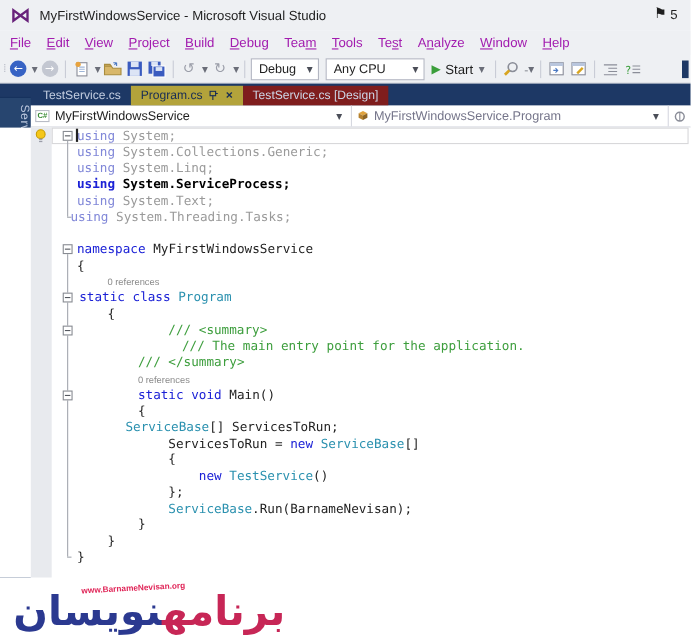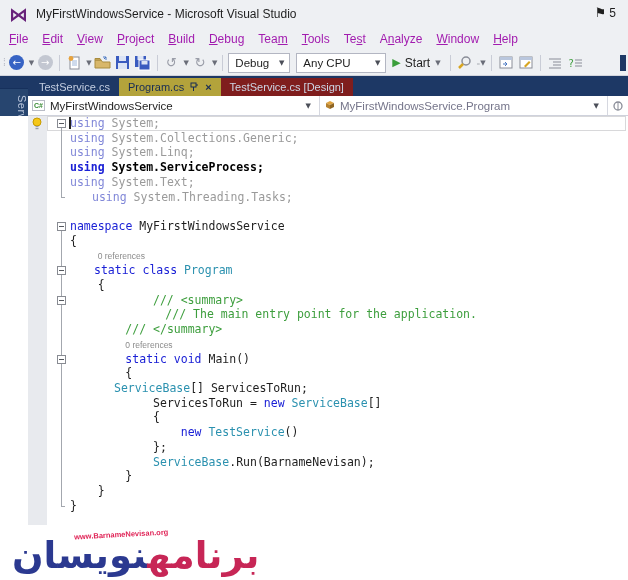--- a/index.html
+++ b/index.html
@@ -267,26 +267,26 @@
       <circle cx="6" cy="5" r="4" fill="#f5c71a" stroke="#c79c00"></circle>
       <rect x="4.5" y="9" width="3" height="1.2" fill="#9a9da8"></rect>
       <rect x="4.5" y="11" width="3" height="1.2" fill="#9a9da8"></rect>
     </svg>
     <div class="code">
         <div class="cline" style="padding-left: 23px;"><span class="seg-kd">using</span><span class="seg-d"> System;</span><span class="caret-bar" style="left: 22px;"></span></div>
         <div class="cline" style="padding-left: 23px;"><span class="seg-kd">using</span><span class="seg-d"> System.Collections.Generic;</span></div>
         <div class="cline" style="padding-left: 23px;"><span class="seg-kd">using</span><span class="seg-d"> System.Linq;</span></div>
         <div class="cline" style="padding-left: 23px;"><span class="seg-kb">using</span><span class="seg-pb"> System.ServiceProcess;</span></div>
         <div class="cline" style="padding-left: 23px;"><span class="seg-kd">using</span><span class="seg-d"> System.Text;</span></div>
-        <div class="cline" style="padding-left: 17px; margin-left: 28px;"><span class="seg-kd">using</span><span class="seg-d"> System.Threading.Tasks;</span></div>
+        <div class="cline" style="padding-left: 17px;"><span class="seg-kd">using</span><span class="seg-d"> System.Threading.Tasks;</span></div>
         <div class="cline" style="padding-left: 23px;"></div>
         <div class="cline" style="padding-left: 23px;"><span class="seg-k">namespace</span><span class="seg-p"> MyFirstWindowsService</span></div>
         <div class="cline" style="padding-left: 23px;"><span class="seg-p">{</span></div>
         <div class="cline lensline" style="padding-left: 50.68px;"><span class="seg-lens">0 references</span></div>
-        <div class="cline" style="padding-left: 47px;"><span class="seg-k">static class</span><span class="seg-t"> Program</span></div>
+        <div class="cline" style="padding-left: 25px;"><span class="seg-k">static class</span><span class="seg-t"> Program</span></div>
         <div class="cline" style="padding-left: 50.68px;"><span class="seg-p">{</span></div>
         <div class="cline" style="padding-left: 106px;"><span class="seg-c">/// &lt;summary&gt;</span></div>
         <div class="cline" style="padding-left: 78.36px; margin-left: 40px;"><span class="seg-c">/// The main entry point for the application.</span></div>
         <div class="cline" style="padding-left: 78.36px;"><span class="seg-c">/// &lt;/summary&gt;</span></div>
         <div class="cline lensline" style="padding-left: 78.36px;"><span class="seg-lens">0 references</span></div>
         <div class="cline" style="padding-left: 78.36px;"><span class="seg-k">static void</span><span class="seg-p"> Main()</span></div>
         <div class="cline" style="padding-left: 78.36px;"><span class="seg-p">{</span></div>
         <div class="cline" style="padding-left: 67px;"><span class="seg-t">ServiceBase</span><span class="seg-p">[] ServicesToRun;</span></div>
         <div class="cline" style="padding-left: 106.04px;"><span class="seg-p">ServicesToRun = </span><span class="seg-k">new</span><span class="seg-t"> ServiceBase</span><span class="seg-p">[]</span></div>
         <div class="cline" style="padding-left: 106.04px;"><span class="seg-p">{</span></div>

